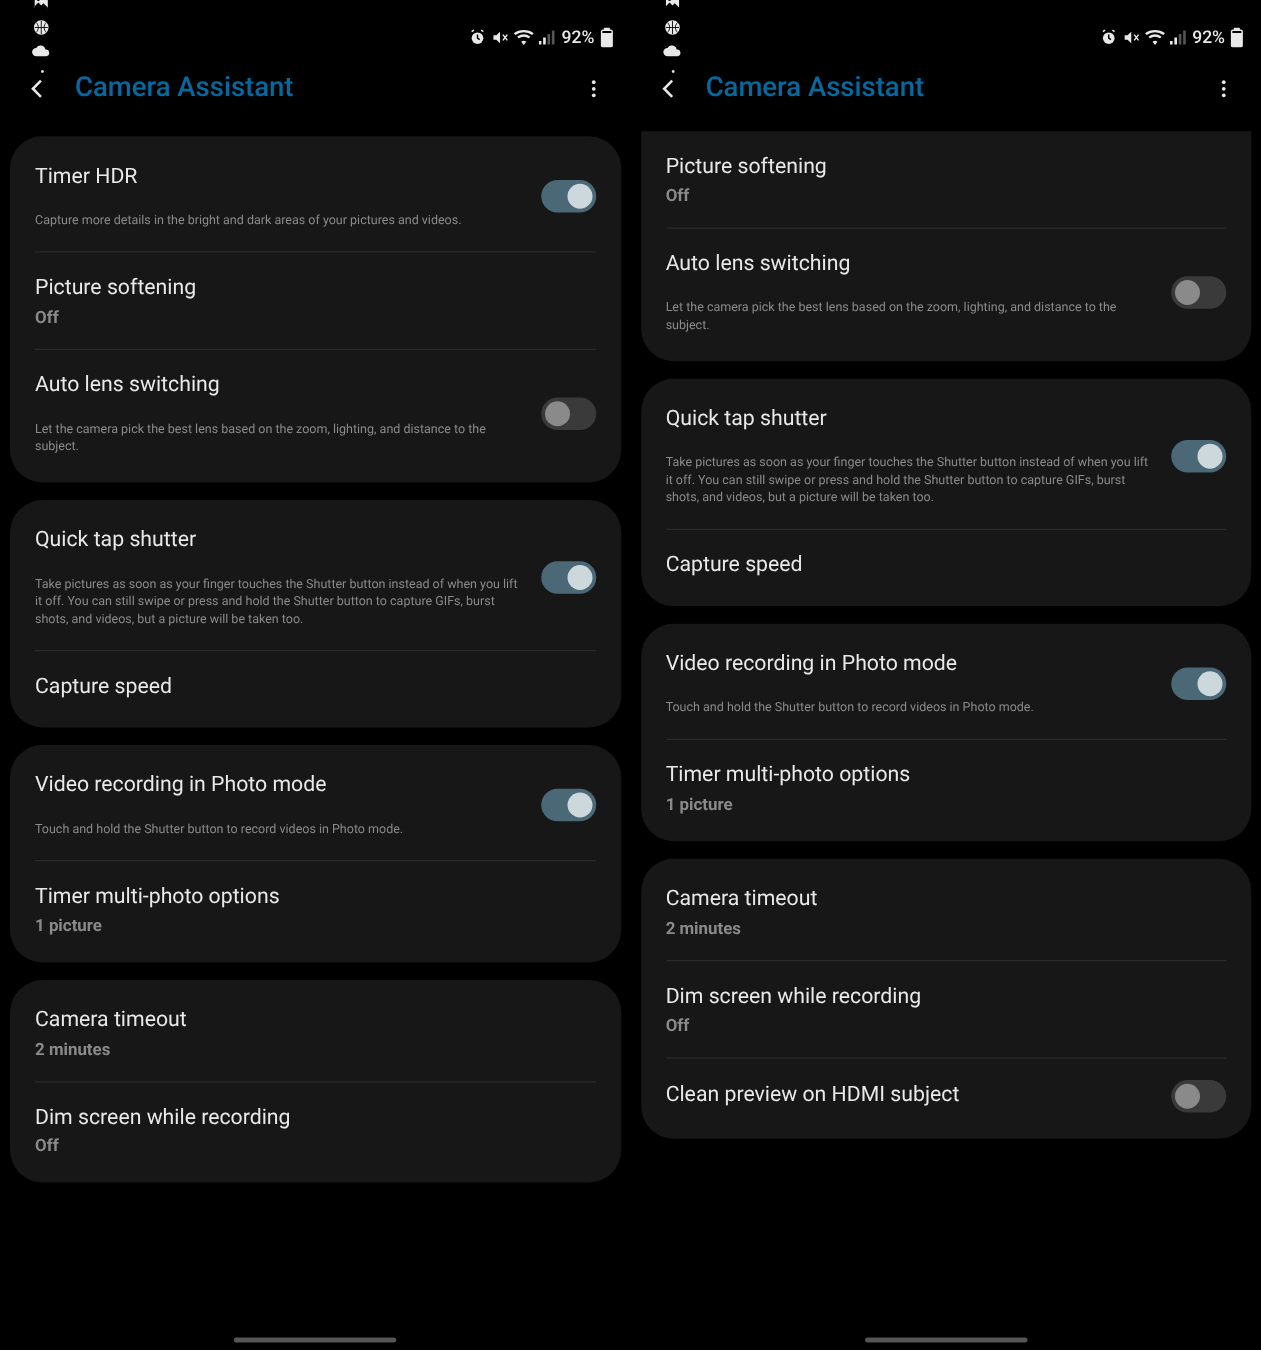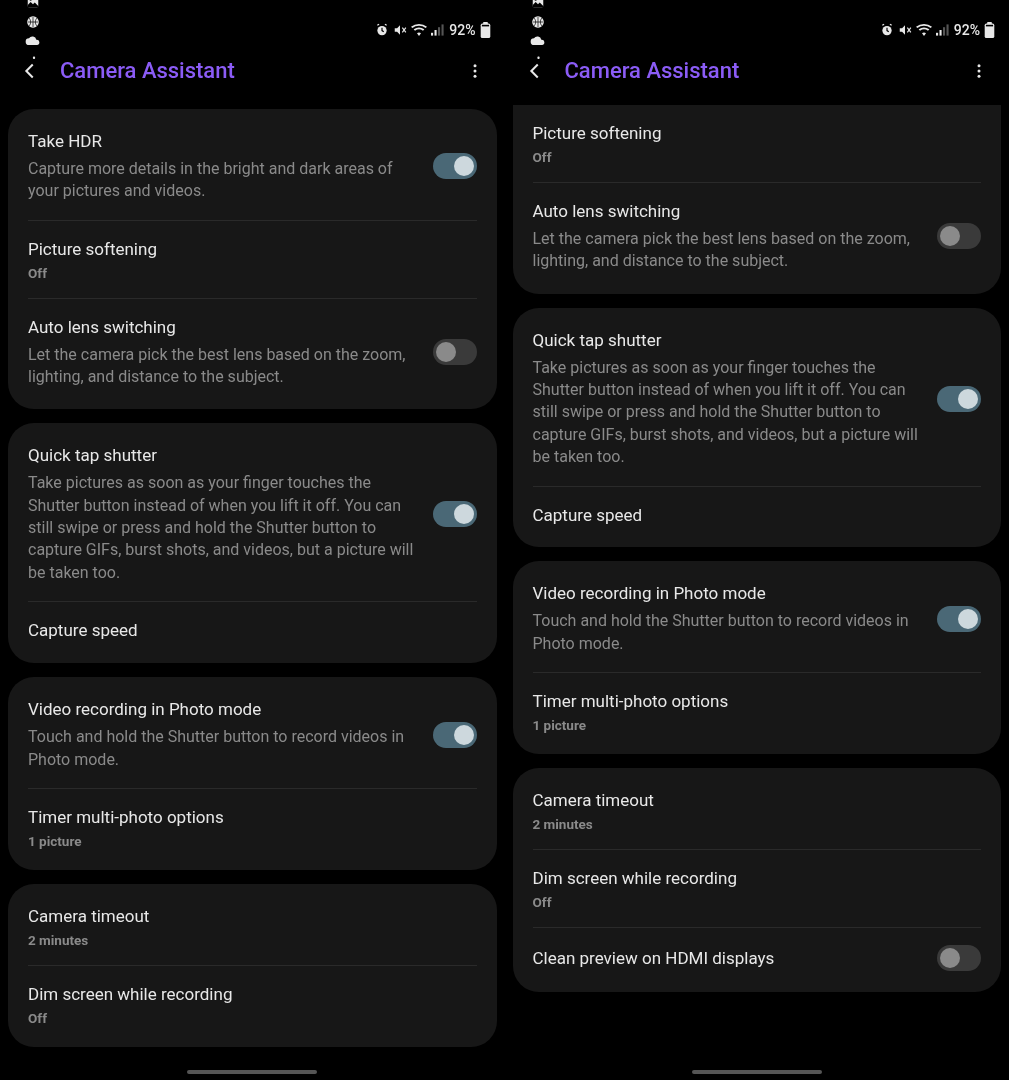--- a/index.html
+++ b/index.html
@@ -32,21 +32,21 @@
     .status-right { display: flex; align-items: center; gap: 4px; font-size: 14px; margin-top: 25px; }
     .status-icon { display: inline-flex; align-items: center; }
     .app-header {
       display: flex;
       align-items: center;
       padding: 28px 18px 26px 18px;
       gap: 18px;
     }
     .back-btn { width: 24px; height: 24px; display: flex; align-items: center; justify-content: center; cursor: pointer; }
     .app-title {
-      color: #8b5cf6;
+      color: #0369a1;
       font-size: 22px;
       font-weight: 500;
       flex: 1;
     }
     .menu-btn { width: 24px; height: 24px; display: flex; align-items: center; justify-content: center; cursor: pointer; }
     .content {
       padding: 0 8px;
     }
     .card {
       background: #171717;
@@ -63,23 +63,23 @@
     }
     .row-text { flex: 1; min-width: 0; }
     .row-title {
       color: #e8e8e8;
       font-size: 17px;
       font-weight: 400;
       line-height: 1.35;
     }
     .row-desc {
       color: #8a8a8a;
-      font-size: 16px;
+      font-size: 10px;
       line-height: 1.4;
-      margin-top: 5px;
+      margin-top: 17px;
     }
     .row-sub {
       color: #8a8a8a;
       font-size: 13.5px;
       margin-top: 4px;
       font-weight: bold;
     }
     .divider {
       height: 1px;
       background: #2a2a2a;
@@ -199,21 +199,21 @@
           <circle cx="12" cy="12" r="2"></circle>
           <circle cx="12" cy="19" r="2"></circle>
         </svg>
     </div>
   </div>
 
   <div class="content">
     <div class="card">
       <div class="row">
         <div class="row-text">
-          <div class="row-title">Take HDR</div>
+          <div class="row-title">Timer HDR</div>
           <div class="row-desc">Capture more details in the bright and dark areas of your pictures and videos.</div>
         </div>
         <div class="toggle on">
             <div class="toggle-knob"></div>
           </div>
       </div>
       <div class="divider"></div>
       <div class="row">
         <div class="row-text">
           <div class="row-title">Picture softening</div>
@@ -433,21 +433,21 @@
       <div class="divider"></div>
       <div class="row">
         <div class="row-text">
           <div class="row-title">Dim screen while recording</div>
           <div class="row-sub">Off</div>
         </div>
       </div>
       <div class="divider"></div>
       <div class="row">
         <div class="row-text">
-          <div class="row-title">Clean preview on HDMI displays</div>
+          <div class="row-title">Clean preview on HDMI subject</div>
         </div>
         <div class="toggle off">
             <div class="toggle-knob"></div>
           </div>
       </div>
     </div>
   </div>
   <div class="gesture-bar"></div>
 </div>
 

